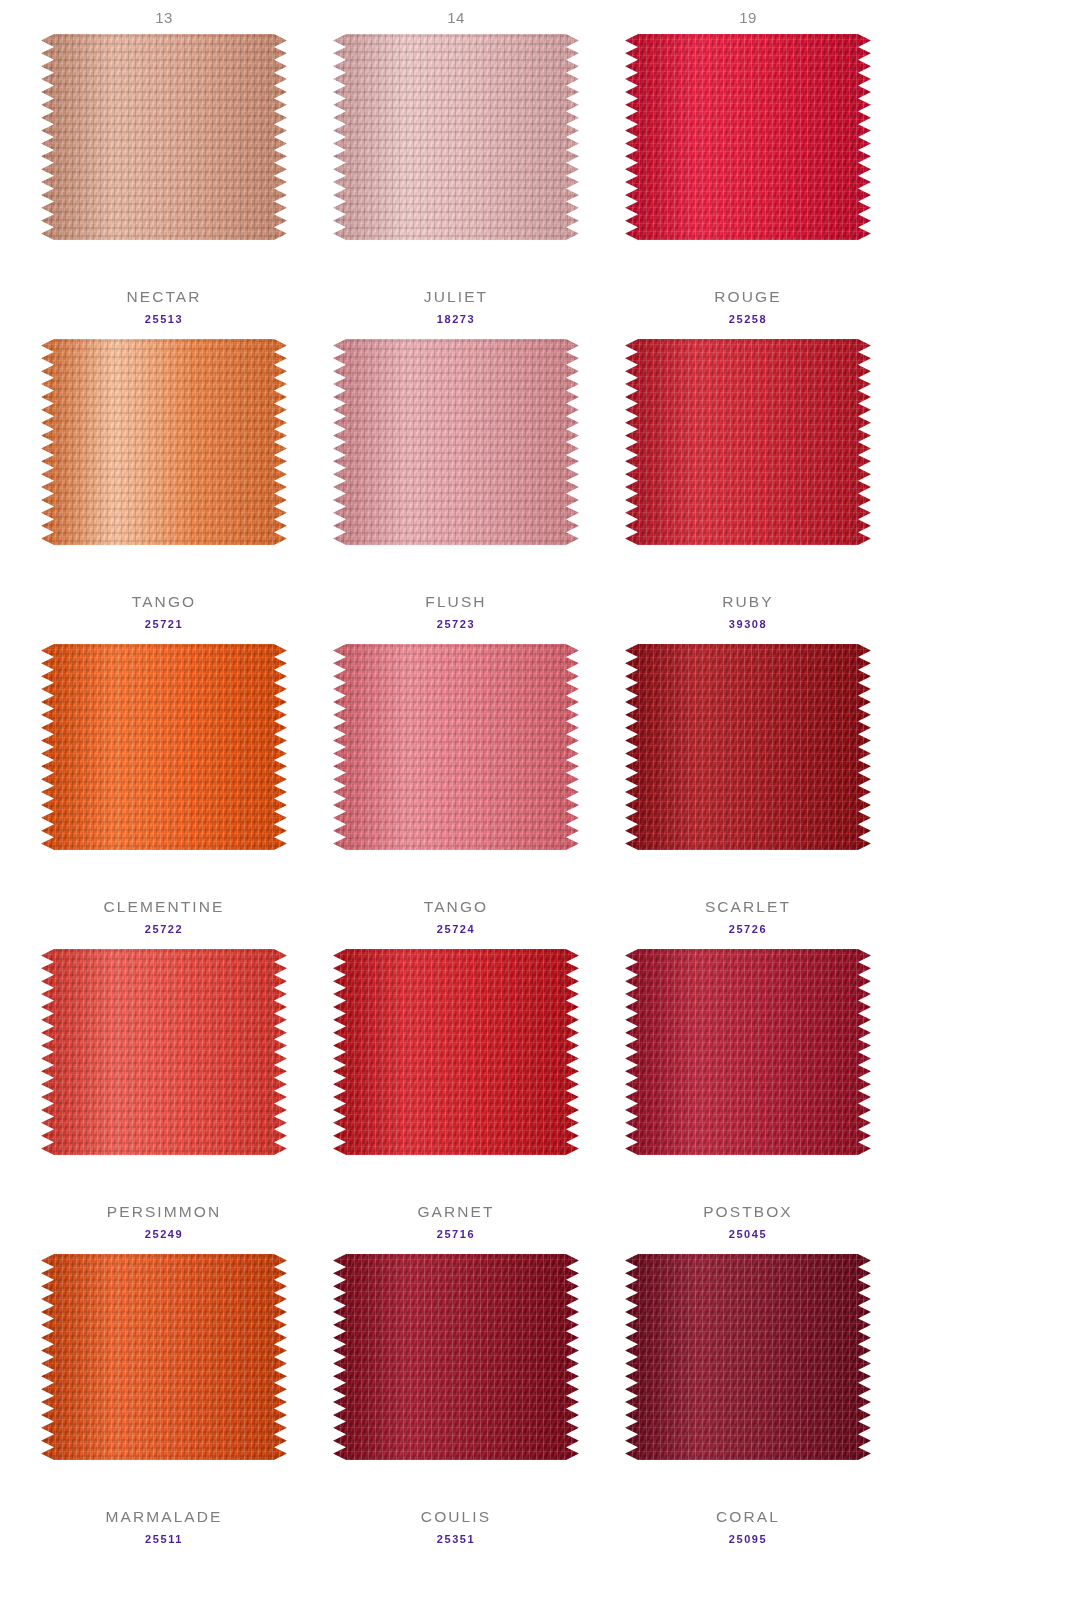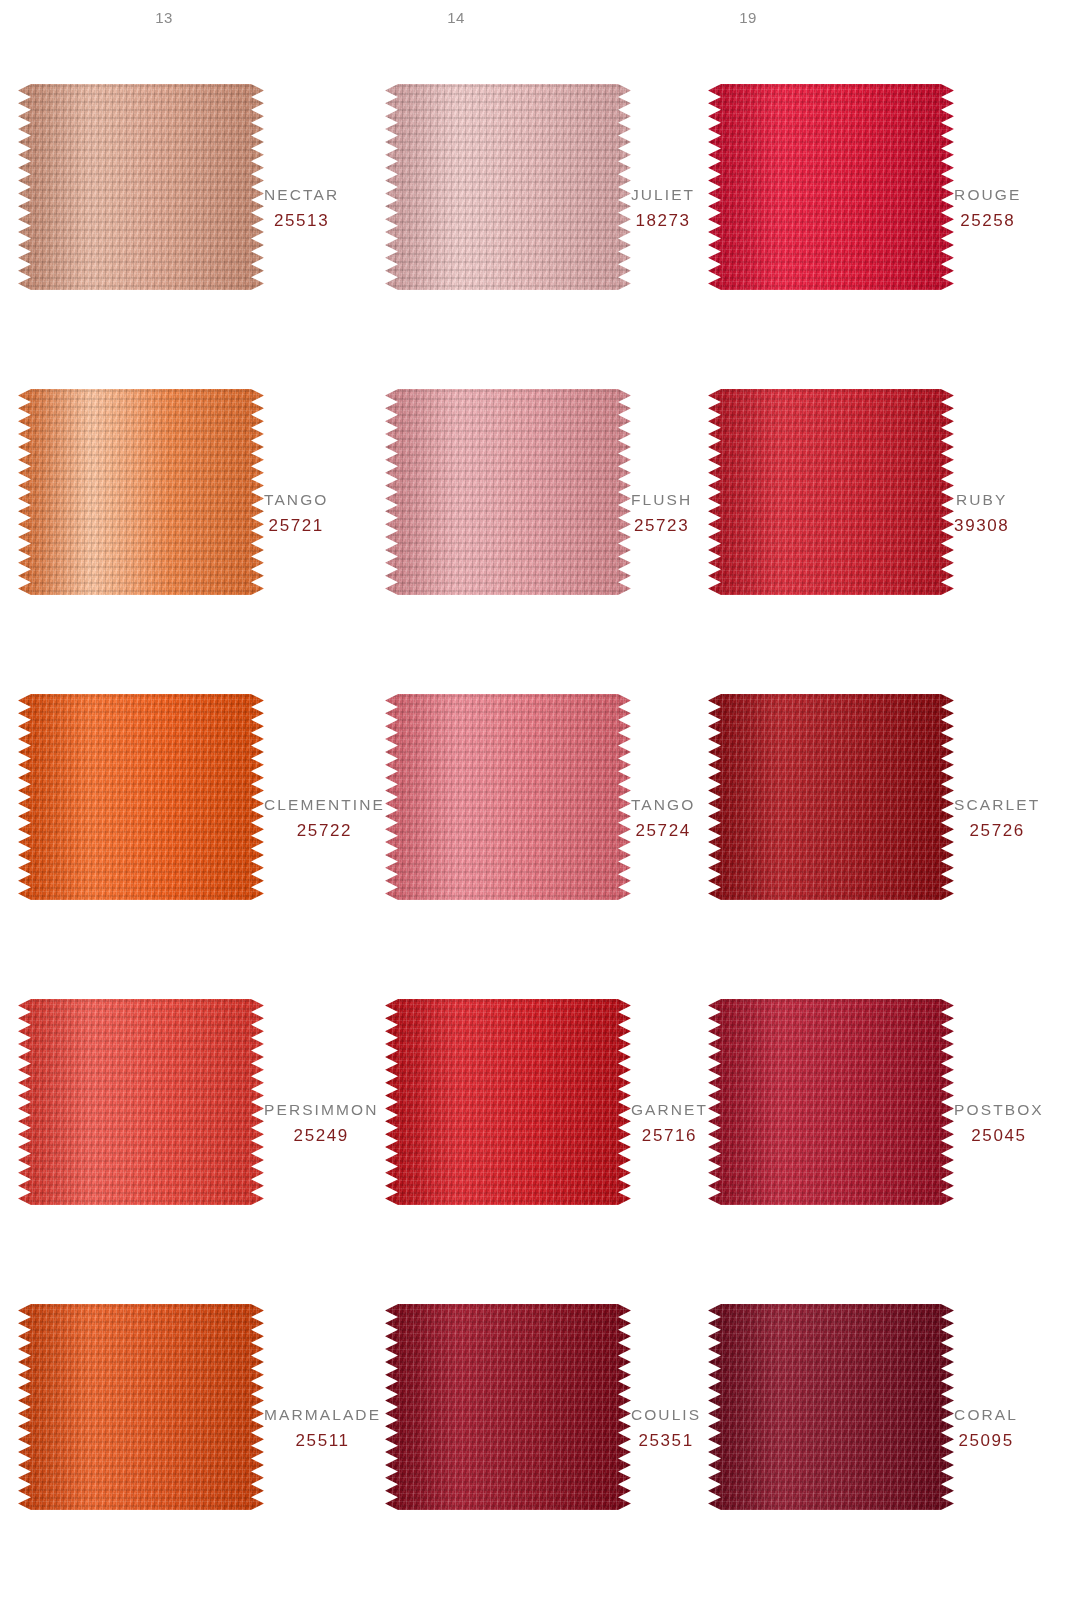--- a/index.html
+++ b/index.html
@@ -44,21 +44,21 @@
   .grid {
     display: grid;
     grid-template-columns: 1fr 1fr 1fr;
     grid-auto-rows: 305px;
     padding: 0 18px;
   }
 
   .cell {
     position: relative;
     display: flex;
-    flex-direction: row;
+    flex-direction: column;
     align-items: center;
   }
 
   .swatch-wrap {
     width: 246px;
     height: 206px;
     position: relative;
   }
 
   
@@ -139,24 +139,24 @@
   .cname {
     display: block;
     font-size: 15.5px;
     letter-spacing: 2.1px;
     color: #7d7d7d;
     font-weight: 400;
     white-space: nowrap;
   }
   .ccode {
     display: block;
-    font-size: 17px;
+    font-size: 11px;
     letter-spacing: 1.6px;
-    color: #7f1d1d;
-    font-weight: 400;
+    color: #4c1d95;
+    font-weight: 700;
   }
 </style>
 </head>
 <body>
 
 <div class="sheet">
 
   <div class="header-row">
     <div class="col-header">13</div>
     <div class="col-header">14</div>

